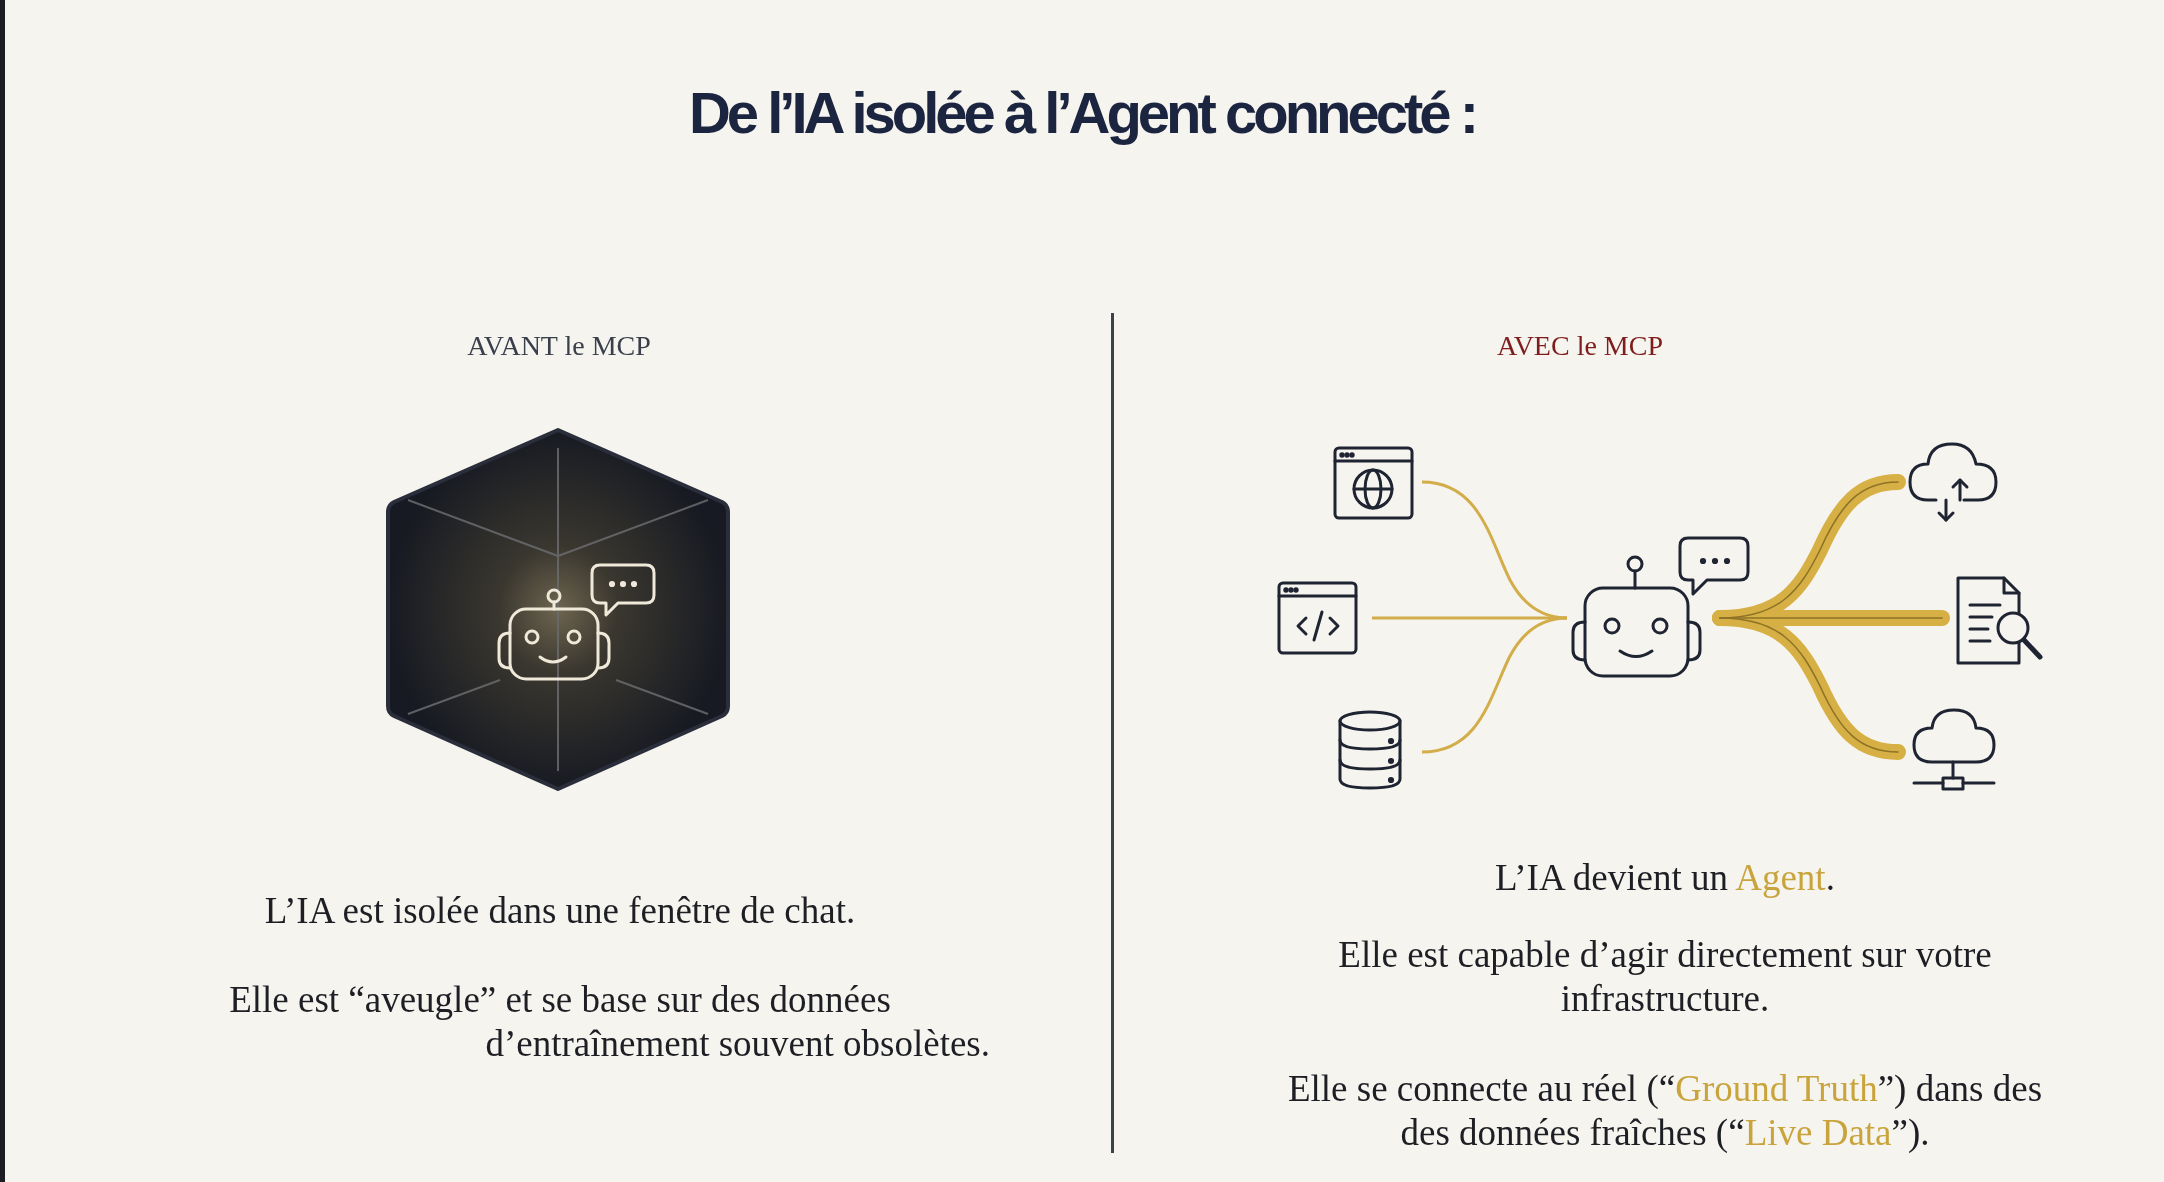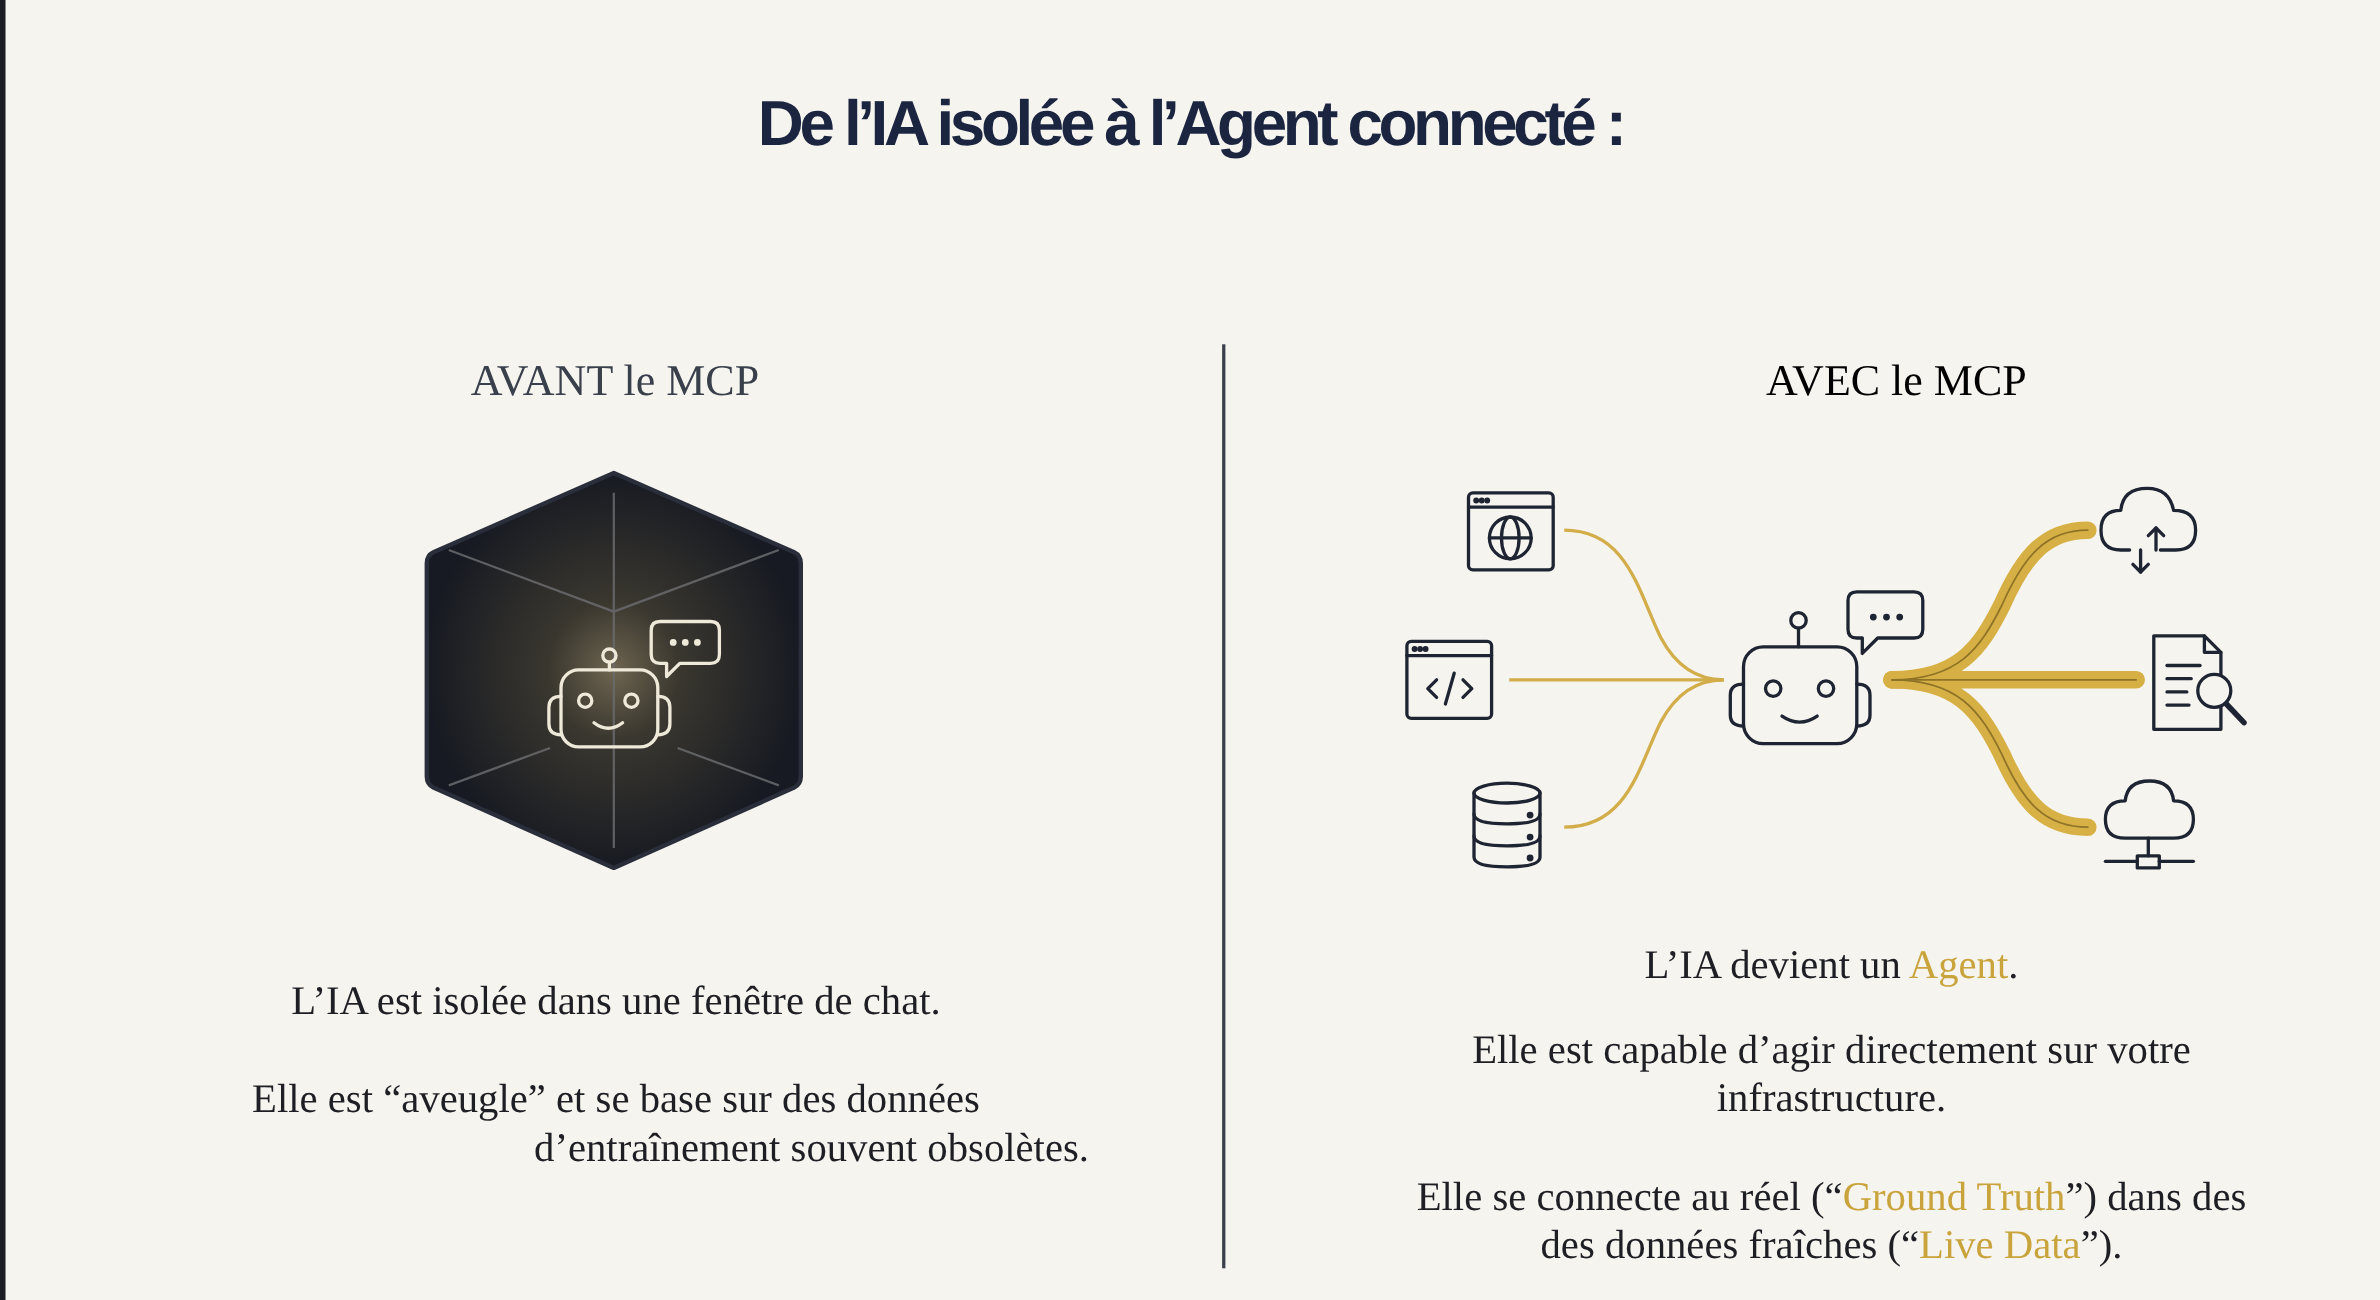--- a/index.html
+++ b/index.html
@@ -10,25 +10,25 @@
   }
   .left-edge { position: absolute; left: 0; top: 0; width: 5px; height: 1182px; background: #1c1d22; }
   .title {
     position: absolute; left: 0; right: 0; top: 68px;
     text-align: center; color: #1b2540;
     font-family: "Liberation Sans", sans-serif; font-weight: 700;
     font-size: 58px; line-height: 90px; letter-spacing: -4px;
   }
   .title span { display: block; }
   .col-heading {
-    position: absolute; top: 318px; font-size: 40px; line-height: 56px;
+    position: absolute; top: 318px; font-size: 28px; line-height: 56px;
     font-family: "Liberation Serif", serif; text-align: center; width: 600px;
   }
   .col-heading.left { left: 259px; color: #3a3f4c; }
-  .col-heading.right { left: 1424px; color: #000000; }
+  .col-heading.right { left: 1280px; color: #7f1d1d; }
   .divider { position: absolute; left: 1111px; top: 313px; width: 3px; height: 840px; background: #3d414c; }
   .svgwrap { position: absolute; left: 0; top: 0; width: 2164px; height: 1182px; }
   .para {
     position: absolute; text-align: center; color: #1e1f24;
     font-family: "Liberation Serif", serif; font-size: 37px; line-height: 44px;
   }
   .para.left { left: 130px; width: 860px; }
   .para.right { left: 1205px; width: 920px; }
   .gold { color: #c9a43c; }
 </style>

